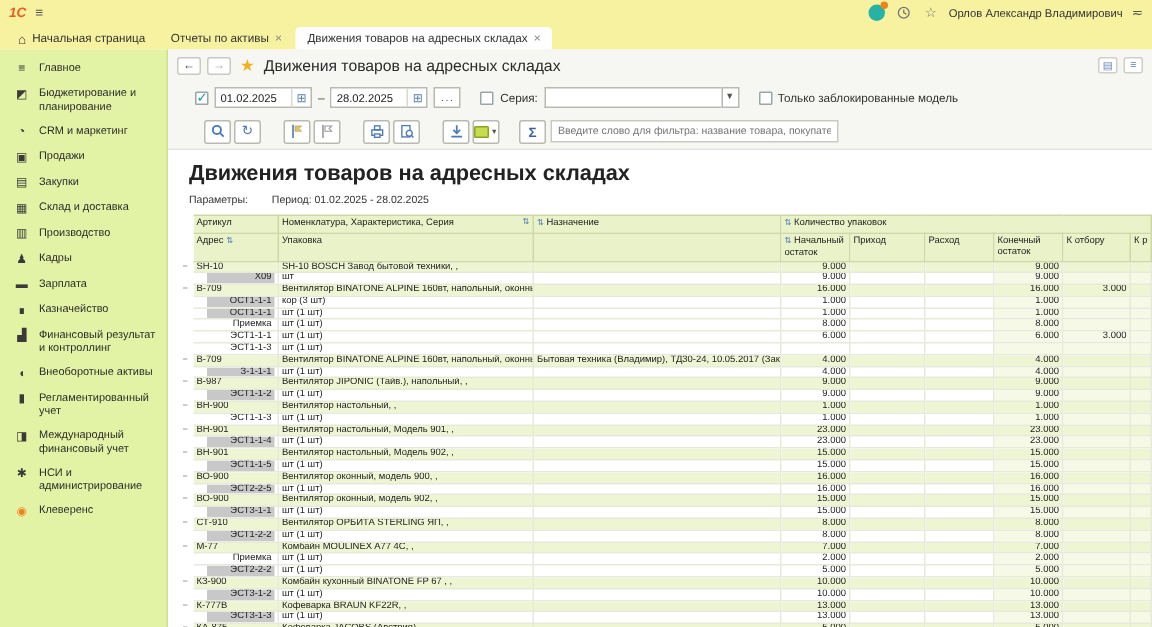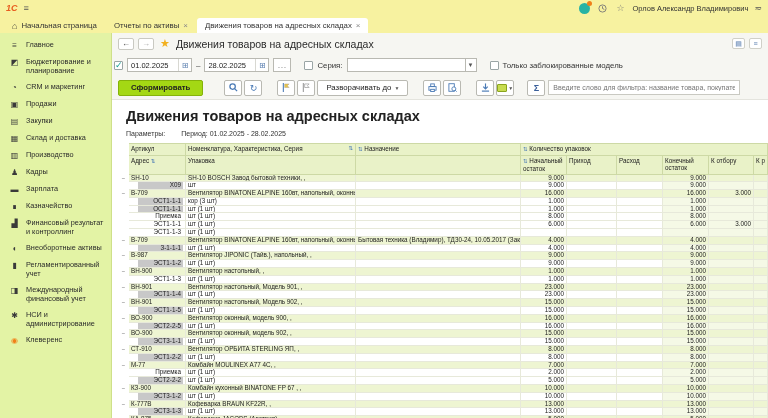--- a/index.html
+++ b/index.html
@@ -51,21 +51,21 @@
     justify-content:center; cursor:pointer; }
   .navbtn.fwd { color:#aaa; }
   .star { color:#f2b01e; font-size:11px; margin:0 2px; cursor:pointer; }
   .pagetitle { font-size:10.5px; color:#2b2b2b; white-space:nowrap; }
   .navrow .spacer { flex:1; }
   .miniicon { width:13px; height:11px; border:1px solid #d0d0c8; border-radius:2px;
     background:#fff; color:#5a7fb0; font-size:7px; display:flex; align-items:center;
     justify-content:center; cursor:pointer; }
 
   
-  .filterrow { height:22px; display:flex; align-items:center; gap:4px; padding:0 2px; }
+  .filterrow { height:22px; display:flex; align-items:center; gap:4px; padding:0 18px; }
   .cb { width:9px; height:9px; border:1px solid #9aa5a5; background:#fff; border-radius:1px;
     position:relative; cursor:pointer; flex:none; }
   .cb.checked:after { content:"✓"; position:absolute; top:-2px; left:0px;
     color:#14a096; font-size:9px; font-weight:bold; }
   .datebox { display:flex; align-items:center; border:1px solid #b9b9b2; background:#fff;
     height:14px; }
   .datebox input { width:50px; border:none; outline:none; font-size:7.5px; padding:0 3px;
     color:#222; font-family:inherit; }
   .calbtn { width:13px; height:100%; border-left:1px solid #d8d8d2; display:flex;
     align-items:center; justify-content:center; cursor:pointer; color:#5a7fb0; font-size:8px; }
@@ -260,21 +260,20 @@
       <span class="combo">
         <input type="text" value="" style="">
         <span class="drop">▼</span>
       </span>
       <span class="sep"></span>
       <span class="cb"></span>
       <span class="lbl">Только заблокированные модель</span>
     </div>
 
     <div class="toolrow">
-      <span class="btn primary">Сформировать</span>
       <span class="sep"></span>
       <span class="sep"></span>
       <div class="group">
         <span class="iconbtn">
           <svg width="9" height="9" viewBox="0 0 10 10">
               <circle cx="4" cy="4" r="3" fill="none" stroke="#4a7ab5" stroke-width="1.4"></circle>
               <line x1="6.2" y1="6.2" x2="9" y2="9" stroke="#4a7ab5" stroke-width="1.4"></line>
             </svg>
         </span>
         <span class="iconbtn">↻</span>
@@ -286,24 +285,20 @@
               <line x1="1.5" y1="0" x2="1.5" y2="10" stroke="#4a7ab5" stroke-width="1.2"></line>
               <polygon points="3,1 8,1 6,3 8,5 3,5" fill="#e8c84a" stroke="#a98" stroke-width="0.5"></polygon>
             </svg>
         </span>
         <span class="iconbtn">
           <svg width="8" height="9" viewBox="0 0 9 10">
               <line x1="1.5" y1="0" x2="1.5" y2="10" stroke="#999" stroke-width="1.2"></line>
               <polygon points="3,1 8,1 6,3 8,5 3,5" fill="#fff" stroke="#999" stroke-width="0.8"></polygon>
             </svg>
         </span>
-        <span class="btn">
-            <span>Разворачивать до</span>
-            <span class="caret">▼</span>
-          </span>
       </div>
       <span class="sep"></span>
       <div class="group">
         <span class="iconbtn">
           <svg width="9" height="9" viewBox="0 0 10 10">
               <rect x="1" y="4" width="8" height="4" fill="none" stroke="#4a7ab5" stroke-width="1"></rect>
               <rect x="3" y="1" width="4" height="3" fill="none" stroke="#4a7ab5" stroke-width="1"></rect>
               <rect x="3" y="7" width="4" height="2.5" fill="#fff" stroke="#4a7ab5" stroke-width="1"></rect>
             </svg>
         </span>

